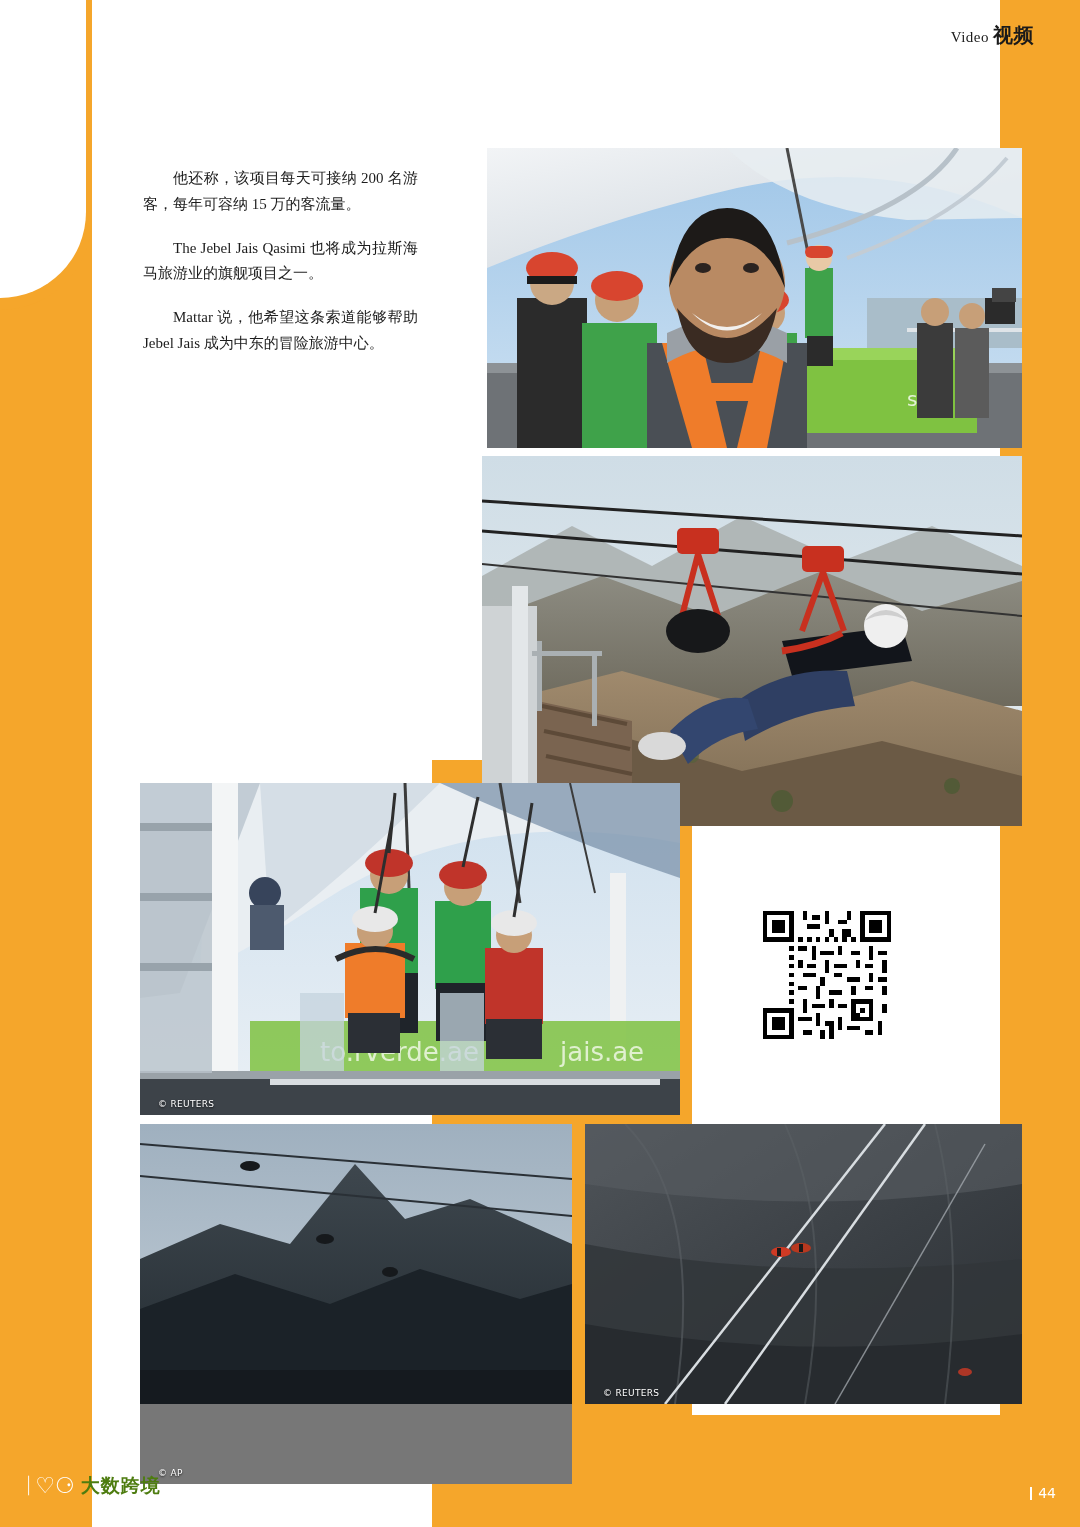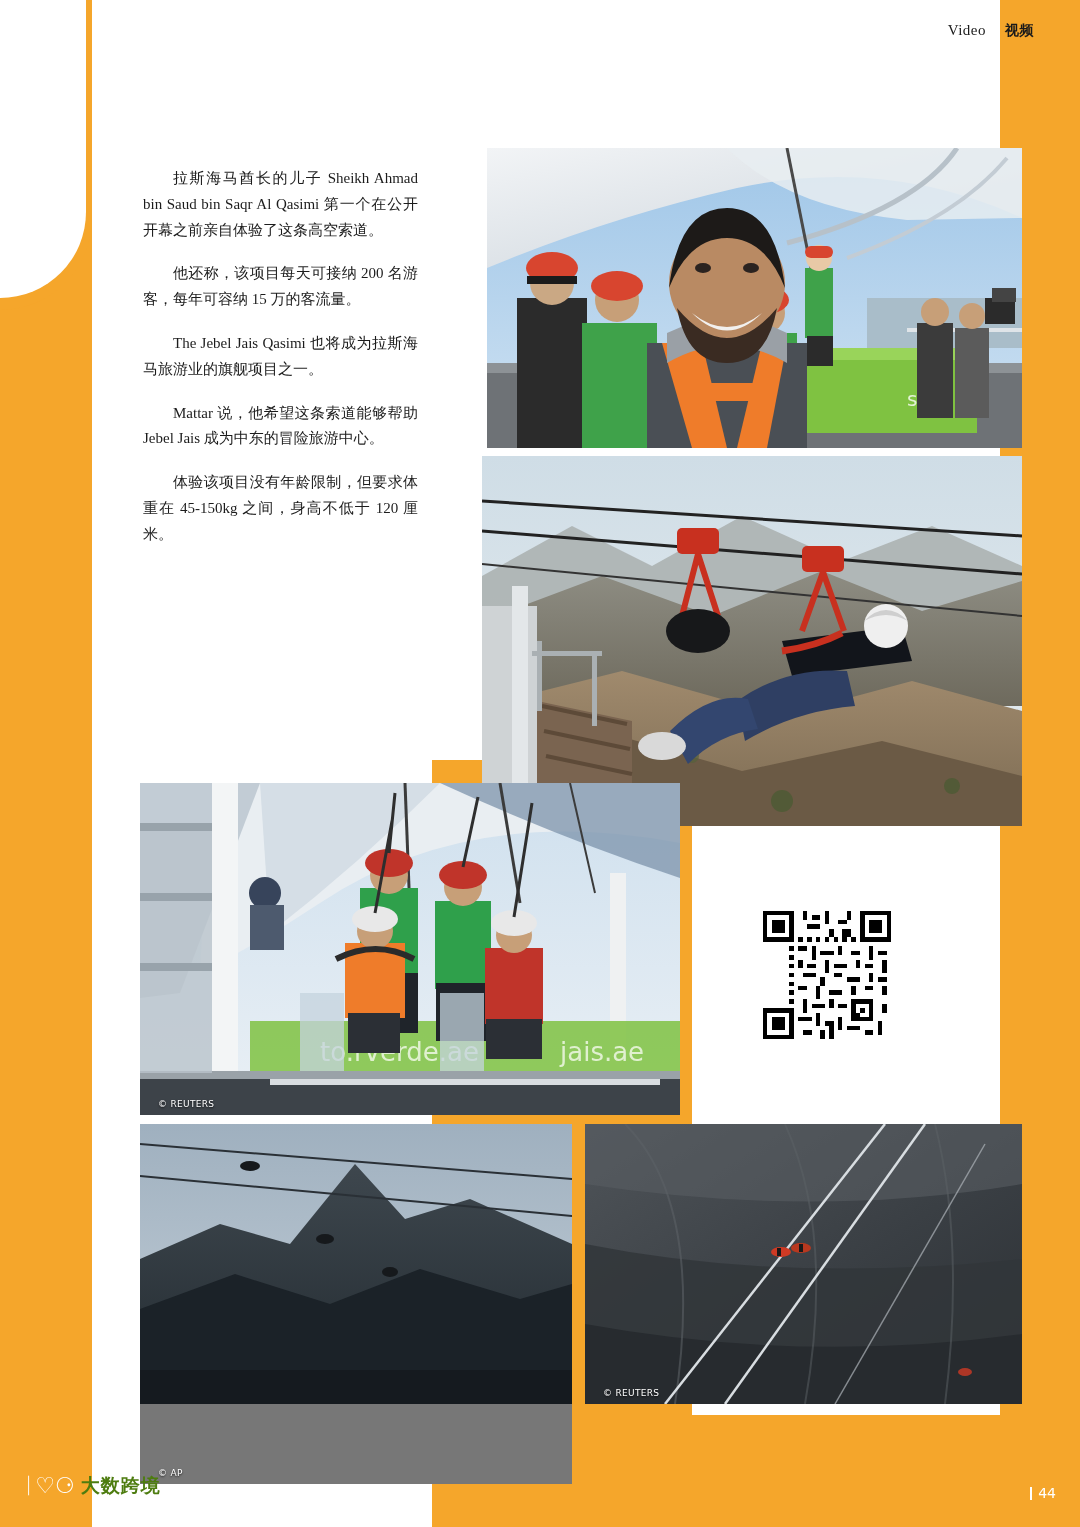--- a/index.html
+++ b/index.html
@@ -75,23 +75,23 @@
     position: absolute;
     right: 46px;
     top: 22px;
     font-size: 15px;
     color: #1a1a1a;
     letter-spacing: 0.5px;
     font-family: "Liberation Serif", serif;
   }
   .header .cn {
     font-weight: bold;
-    margin-left: 19px;
+    margin-left: 4px;
     font-family: "DejaVu Sans", sans-serif;
-    font-size: 14px;
+    font-size: 20px;
   }
 
   
   .article {
     position: absolute;
     left: 143px;
     top: 166px;
     width: 275px;
     color: #1c1c1c;
   }
@@ -207,25 +207,23 @@
   <div class="orange-top-strip"></div>
   <div class="white-header"></div>
   <div class="orange-mid-block"></div>
   <div class="orange-bottom"></div>
 
   <div class="header">
     <span>Video</span><span class="cn">视频</span>
   </div>
 
   <div class="article">
-    <p>拉斯海马酋长的儿子 Sheikh Ahmad bin Saud bin Saqr Al Qasimi 第一个在公开开幕之前亲自体验了这条高空索道。</p>
     <p>他还称，该项目每天可接纳 200 名游客，每年可容纳 15 万的客流量。</p>
     <p>The Jebel Jais Qasimi 也将成为拉斯海马旅游业的旗舰项目之一。</p>
     <p>Mattar 说，他希望这条索道能够帮助 Jebel Jais 成为中东的冒险旅游中心。</p>
-    <p>体验该项目没有年龄限制，但要求体重在 45-150kg 之间，身高不低于 120 厘米。</p>
   </div>
 
   <div class="photo" id="photo-top-right">
     <svg width="535" height="300" viewBox="0 0 535 300" preserveAspectRatio="none">
       <defs>
         <linearGradient id="skyA" x1="0" y1="0" x2="0" y2="1">
           <stop offset="0%" stop-color="#9fc6e8"></stop>
           <stop offset="100%" stop-color="#cfe2f2"></stop>
         </linearGradient>
         <linearGradient id="tentA" x1="0" y1="0" x2="1" y2="1">

